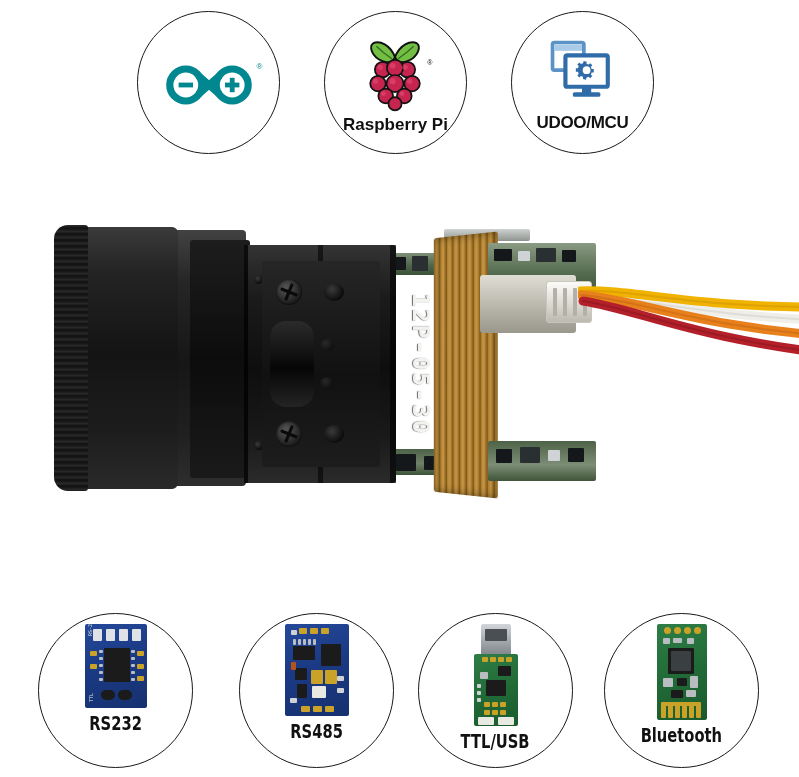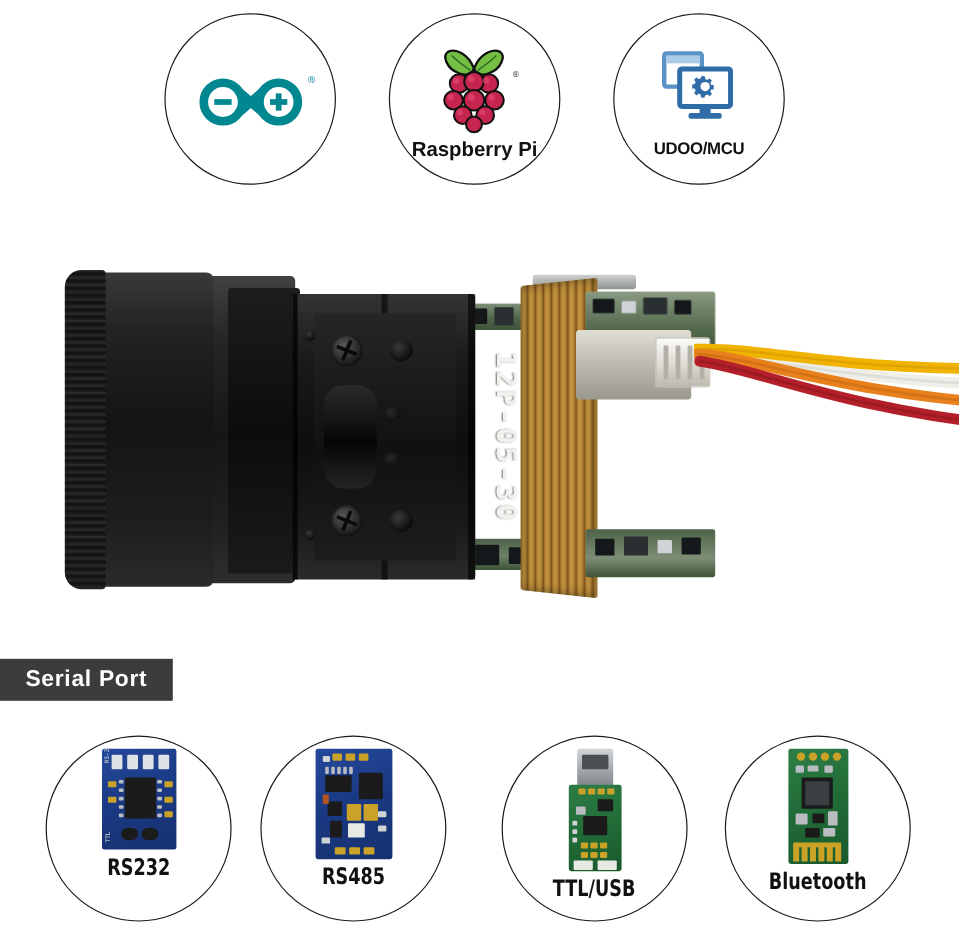--- a/index.html
+++ b/index.html
@@ -40,21 +40,21 @@
   #badge-rpi{left:324px;top:11px;width:143px;height:143px;}
   .rpi-wrap{display:flex;flex-direction:column;align-items:center;margin-top:6px;position:relative;}
   .rpi-logo{position:relative;width:78px;height:76px;}
   .rpi-reg{position:absolute;right:2px;top:22px;font-size:7px;color:#111;}
   .rpi-text{font-size:17px;font-weight:bold;color:#111;margin-top:2px;}
 
   
   #badge-udoo{left:511px;top:11px;width:143px;height:143px;}
   .udoo-wrap{display:flex;flex-direction:column;align-items:center;margin-top:4px;}
   .udoo-icon{width:74px;height:70px;}
-  .udoo-text{font-size:14px;font-weight:bold;color:#111;margin-top:6px;letter-spacing:-.3px;}
+  .udoo-text{font-size:17px;font-weight:bold;color:#111;margin-top:6px;letter-spacing:-.3px;}
 
   
   #serial-banner{
     position:absolute;left:0;top:549px;width:144px;height:35px;
     background:#3c3c3c;display:flex;align-items:center;justify-content:center;
   }
   #serial-banner span{
     color:#fff;font-size:19px;font-weight:bold;letter-spacing:.6px;
   }
 
@@ -66,21 +66,21 @@
     display:flex;flex-direction:column;align-items:center;
   }
   .port-img{margin-top:10px;flex:0 0 auto;}
   .port-label{
     font-size:19px;font-weight:bold;color:#111;
     margin-top:4px;white-space:nowrap;
     font-family:"DejaVu Sans Condensed","Liberation Sans",sans-serif;
     transform:scaleX(.86);
   }
   #port-rs232{left:38px;}
-  #port-rs485{left:217px;}
+  #port-rs485{left:239px;}
   #port-ttlusb{left:418px;}
   #port-bluetooth{left:604px;}
 
   
   .pcb{position:relative;border-radius:2px;overflow:hidden;}
   .pcb-blue{background:linear-gradient(160deg,#24499a 0%,#1b3a85 45%,#16316f 100%);}
   .pcb-green{background:linear-gradient(160deg,#2e7d46 0%,#216b37 50%,#1a5a2d 100%);}
   .chip{position:absolute;background:#1b1b1b;border-radius:1px;}
   .pad{position:absolute;background:#cfd3d6;border-radius:1px;}
   .gold{position:absolute;background:#c9a227;border-radius:1px;}
@@ -378,23 +378,20 @@
         <path d="M2 26 C58 24 118 44 262 42" stroke="#f0b301" stroke-width="9"></path>
         <path d="M2 26 C58 24 118 44 262 42" stroke="#c98f02" stroke-width="2" opacity=".45"></path>
         <path d="M3 30 C58 34 118 62 262 72" stroke="#e8801c" stroke-width="9"></path>
         <path d="M3 30 C58 34 118 62 262 72" stroke="#bb620f" stroke-width="2" opacity=".45"></path>
         <path d="M5 36 C58 44 118 74 262 90" stroke="#b3202a" stroke-width="9"></path>
         <path d="M5 36 C58 44 118 74 262 90" stroke="#7f151c" stroke-width="2" opacity=".45"></path>
       </g>
     </svg>
   </div>
 
-  <div id="serial-banner">
-    <span>Serial  Port</span>
-  </div>
 
   <div class="port" id="port-rs232">
     <div class="port-img">
       <div class="pcb pcb-blue" style="width:62px;height:84px;">
         <span class="pad" style="left:8px;top:5px;width:9px;height:12px;background:#dfe3e6;"></span>
         <span class="pad" style="left:21px;top:5px;width:9px;height:12px;background:#dfe3e6;"></span>
         <span class="pad" style="left:34px;top:5px;width:9px;height:12px;background:#dfe3e6;"></span>
         <span class="pad" style="left:47px;top:5px;width:9px;height:12px;background:#dfe3e6;"></span>
         <span class="chip" style="left:19px;top:24px;width:26px;height:34px;"></span>
         <span class="silver" style="left:14px;top:26px;width:4px;height:3px;"></span>

